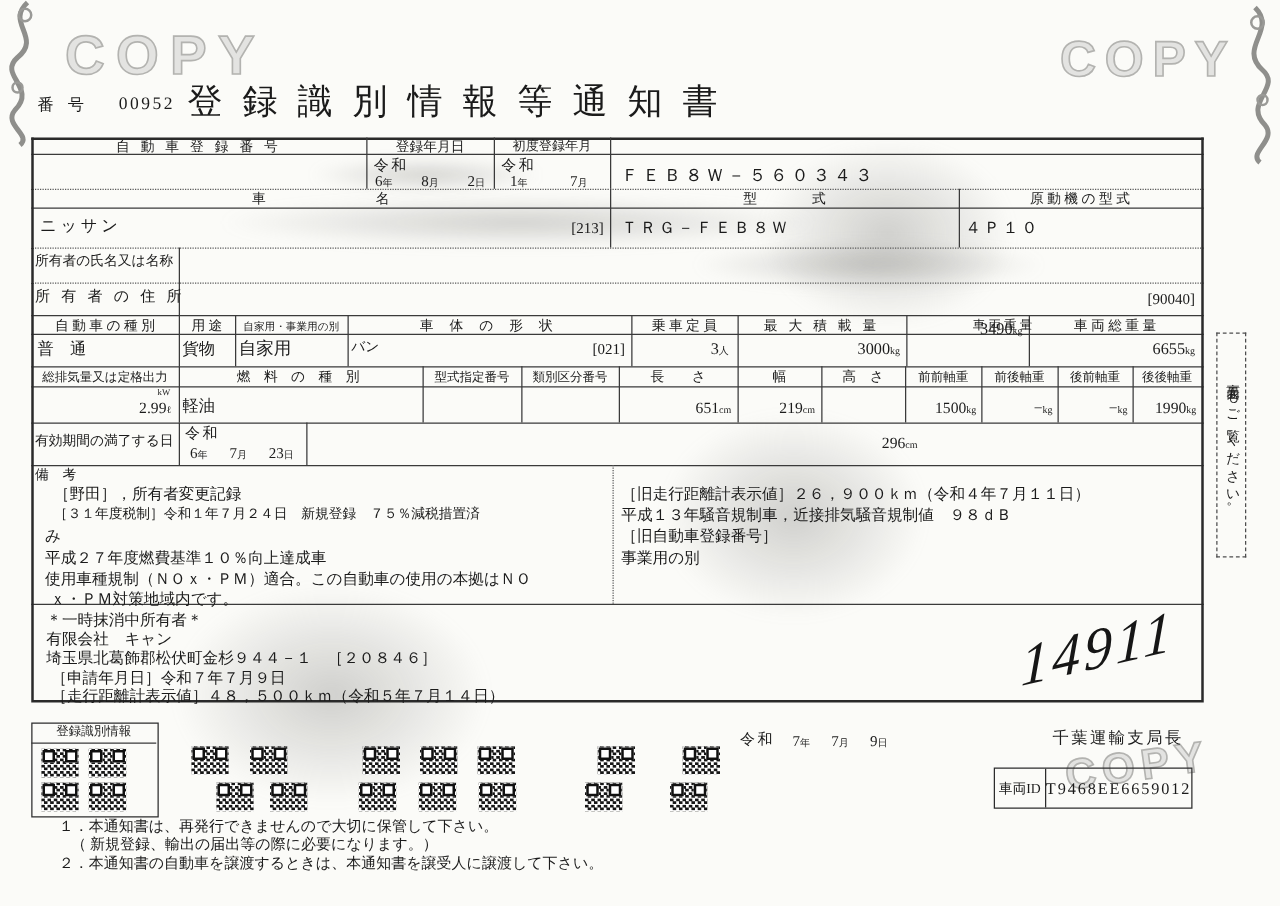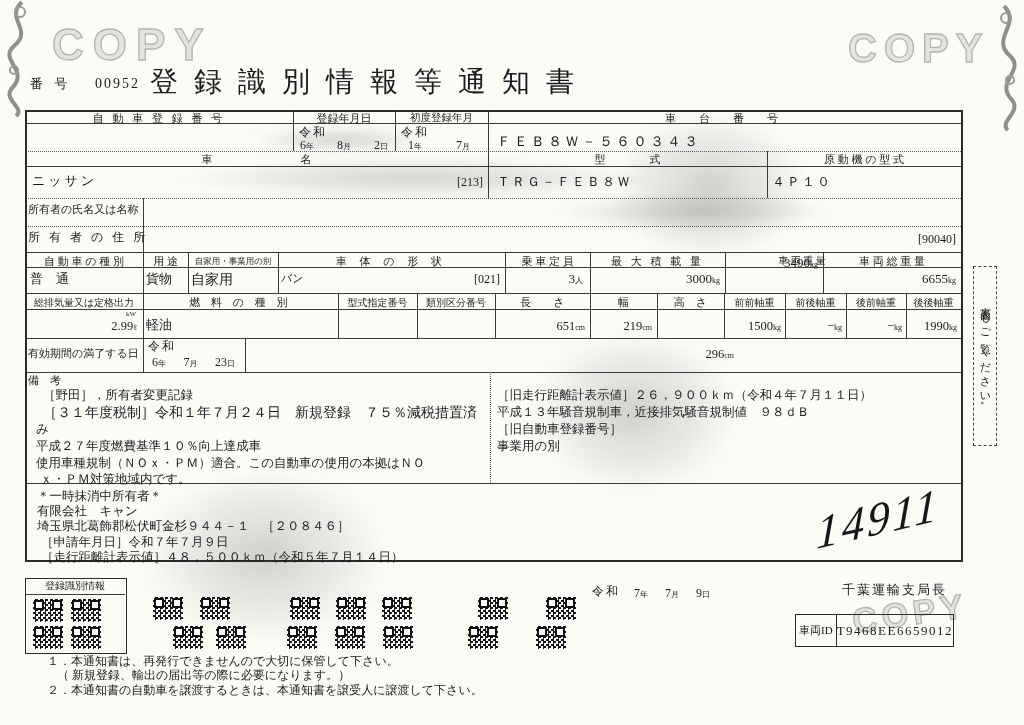--- a/index.html
+++ b/index.html
@@ -110,21 +110,20 @@
   <div class="vl" style="left:785px;top:293px;height:45px;"></div>
   <div class="vl" style="left:846px;top:293px;height:45px;"></div>
   <div class="vl" style="left:906px;top:293px;height:45px;"></div>
   <div class="vl" style="left:143px;top:338px;height:34px;"></div>
   <div class="vl" style="left:245px;top:338px;height:34px;"></div>
   <div class="vl dot" style="left:490px;top:372px;height:111px;"></div>
 
   <div class="t c" style="left:25px;top:112px;width:268px;font-size:11px;letter-spacing:3px;">自 動 車 登 録 番 号</div>
   <div class="t c" style="left:293px;top:112px;width:102px;font-size:11px;">登録年月日</div>
   <div class="t c" style="left:395px;top:112px;width:93px;font-size:10.5px;">初度登録年月</div>
-  <div class="t c" style="left:488px;top:112px;width:473px;font-size:11px;letter-spacing:6px;">車　台　番　号</div>
 
   <div class="t" style="left:299px;top:126px;font-size:12px;letter-spacing:2px;">令和</div>
   <div class="ymd" style="left:300px;top:138px;width:88px;font-size:12px;">
     <span><span>6</span><span class="u">年</span></span>
     <span><span>8</span><span class="u">月</span></span>
     <span><span>2</span><span class="u">日</span></span>
   </div>
   <div class="t" style="left:401px;top:126px;font-size:12px;letter-spacing:2px;">令和</div>
   <div class="ymd" style="left:408px;top:138px;width:62px;font-size:12px;">
     <span><span>1</span><span class="u">年</span></span>
@@ -190,21 +189,21 @@
   <div class="t" style="left:28px;top:347px;font-size:11px;">有効期間の満了する日</div>
   <div class="t" style="left:148px;top:340px;font-size:12px;letter-spacing:2px;">令和</div>
   <div class="ymd" style="left:152px;top:355px;width:83px;font-size:12px;">
     <span><span>6</span><span class="u">年</span></span>
     <span><span>7</span><span class="u">月</span></span>
     <span><span>23</span><span class="u">日</span></span>
   </div>
 
   <div class="t" style="left:28px;top:374px;font-size:11px;">備　考</div>
   <div class="t" style="left:43px;top:388px;font-size:12.5px;">［野田］，所有者変更記録</div>
-  <div class="t" style="left:43px;top:405px;font-size:14px;">［３１年度税制］令和１年７月２４日　新規登録　７５％減税措置済</div>
+  <div class="t" style="left:43px;top:405px;font-size:11px;">［３１年度税制］令和１年７月２４日　新規登録　７５％減税措置済</div>
   <div class="t" style="left:36px;top:422px;font-size:12.5px;">み</div>
   <div class="t" style="left:36px;top:439px;font-size:12.5px;">平成２７年度燃費基準１０％向上達成車</div>
   <div class="t" style="left:36px;top:456px;font-size:12.5px;">使用車種規制（ＮＯｘ・ＰＭ）適合。この自動車の使用の本拠はＮＯ</div>
   <div class="t" style="left:40px;top:472px;font-size:12.5px;">ｘ・ＰＭ対策地域内です。</div>
   <div class="t" style="left:497px;top:388px;font-size:12.5px;">［旧走行距離計表示値］２６，９００ｋｍ（令和４年７月１１日）</div>
   <div class="t" style="left:497px;top:405px;font-size:12.5px;">平成１３年騒音規制車，近接排気騒音規制値　９８ｄＢ</div>
   <div class="t" style="left:497px;top:422px;font-size:12.5px;">［旧自動車登録番号］</div>
   <div class="t" style="left:497px;top:439px;font-size:12.5px;">事業用の別</div>
 
   <div class="t" style="left:37px;top:489px;font-size:12.5px;">＊一時抹消中所有者＊</div>

